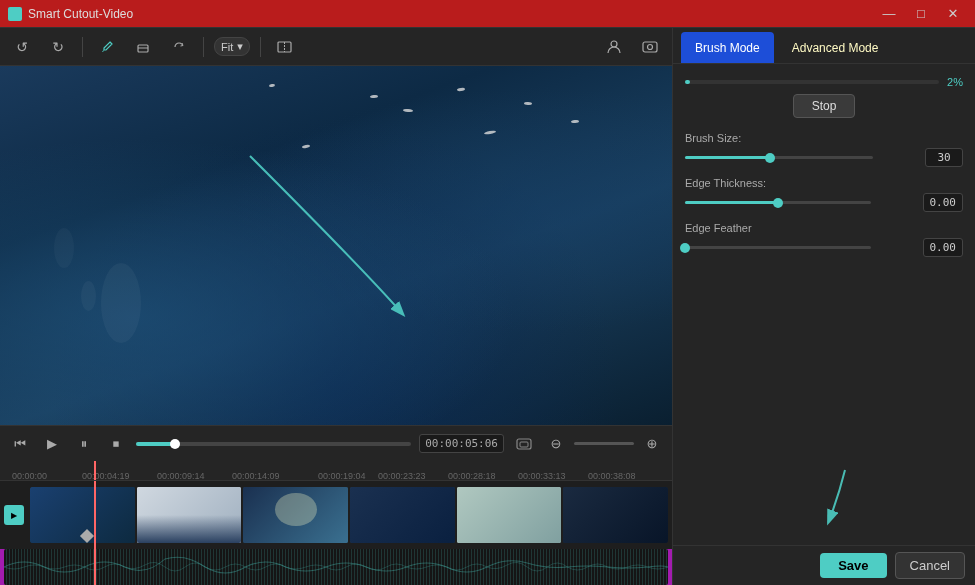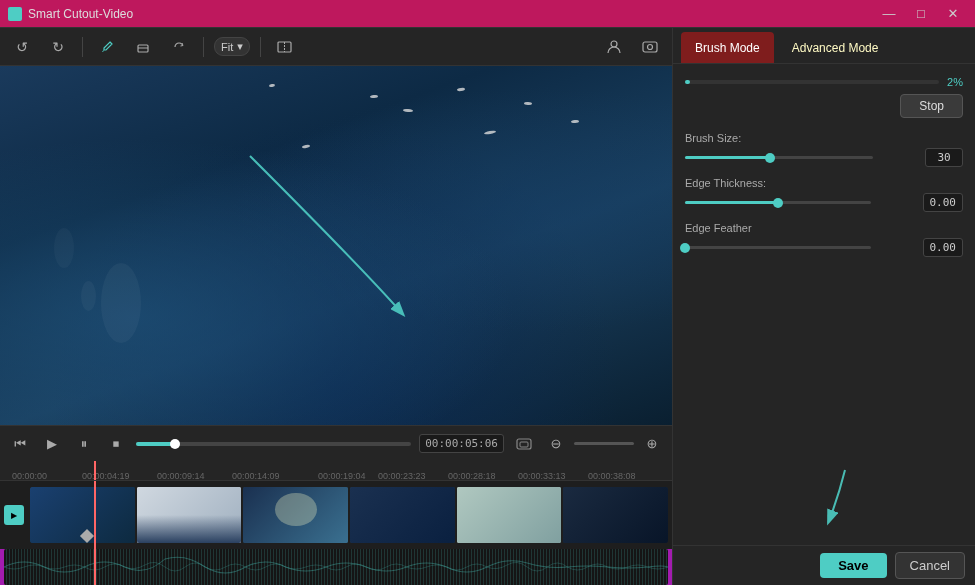--- a/index.html
+++ b/index.html
@@ -12,21 +12,21 @@
       color: #ccc;
       overflow: hidden;
       user-select: none;
     }
 
     
     .title-bar {
       display: flex;
       align-items: center;
       justify-content: space-between;
-      background: #be185d;
+      background: #b91c1c;
       height: 28px;
       padding: 0 8px;
       border-bottom: 1px solid #333;
     }
     .title-bar-left {
       display: flex;
       align-items: center;
       gap: 6px;
     }
     .title-icon {
@@ -345,21 +345,21 @@
     .mode-tab {
       padding: 4px 14px;
       border-radius: 4px 4px 0 0;
       font-size: 12px;
       cursor: pointer;
       color: #fef9c3;
       background: transparent;
       border: none;
     }
     .mode-tab.active {
-      background: #7f1d1d;
+      background: #1d4ed8;
       color: #fff;
     }
 
     
     .right-content {
       flex: 1;
       padding: 12px;
       display: flex;
       flex-direction: column;
       gap: 14px;
@@ -687,21 +687,21 @@
 
     <div class="right-content">
 
       <div class="tracking-section">
         <div style="display:flex;align-items:center;gap:8px;">
           <div class="progress-track" style="flex:1;">
             <div class="progress-fill"></div>
           </div>
           <span class="progress-pct">2%</span>
         </div>
-        <div style="display:flex;justify-content:flex-end;">
+        <div style="display:flex;justify-content:center;">
           <button class="stop-btn">Stop</button>
         </div>
       </div>
 
       <div class="param-section">
 
         <div class="param-row">
           <span class="param-label">Brush Size:</span>
           <div class="slider-row">
             <div class="param-slider">

